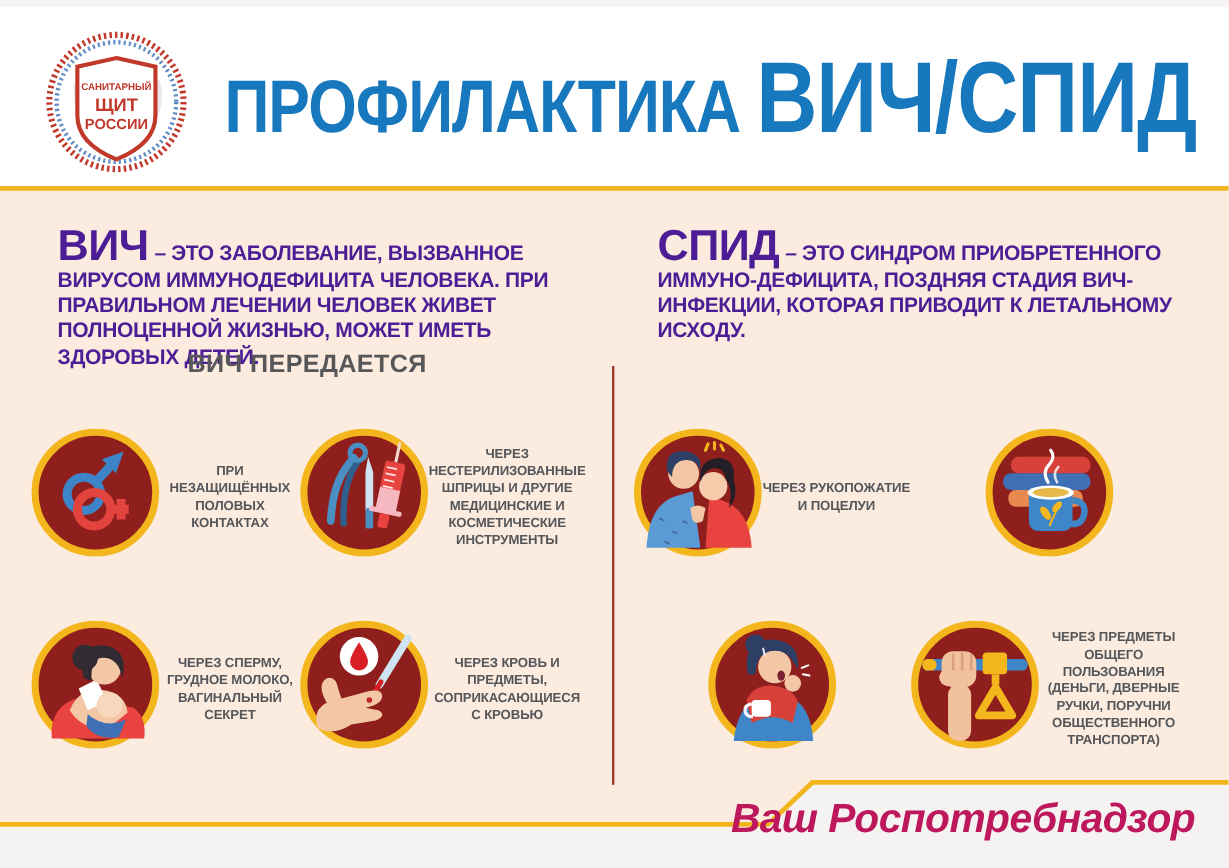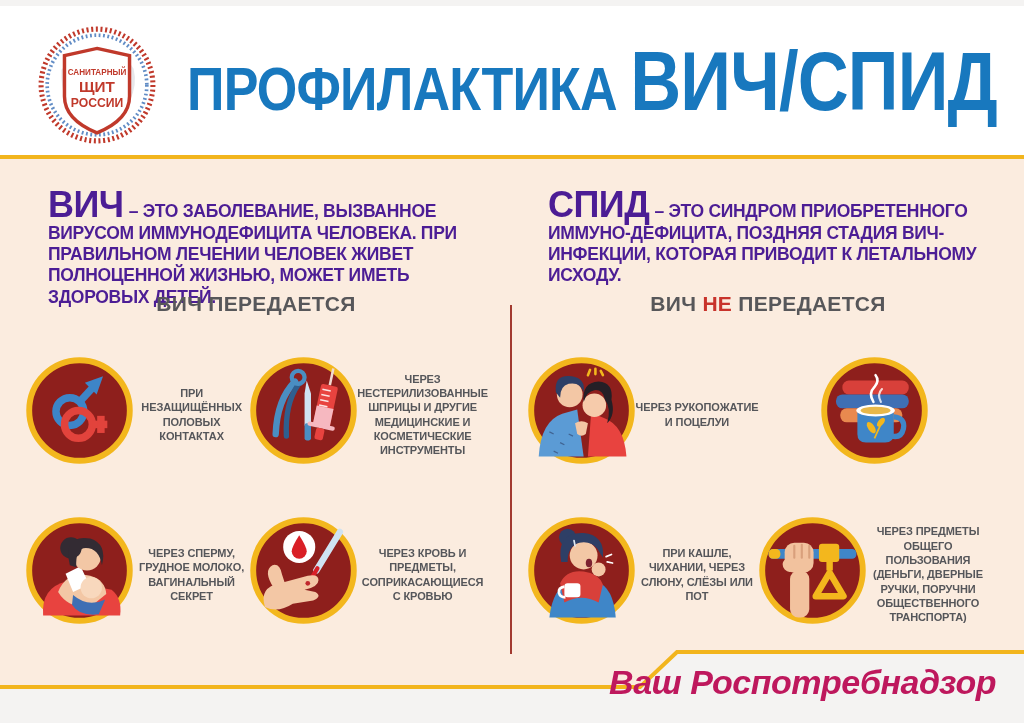--- a/index.html
+++ b/index.html
@@ -75,25 +75,20 @@
   <div class="content">
 
     <p class="def def-left">
       <span class="term">ВИЧ</span><span>– ЭТО ЗАБОЛЕВАНИЕ, ВЫЗВАННОЕ ВИРУСОМ ИММУНОДЕФИЦИТА ЧЕЛОВЕКА. ПРИ ПРАВИЛЬНОМ ЛЕЧЕНИИ ЧЕЛОВЕК ЖИВЕТ ПОЛНОЦЕННОЙ ЖИЗНЬЮ, МОЖЕТ ИМЕТЬ ЗДОРОВЫХ ДЕТЕЙ.</span>
     </p>
     <p class="def def-right">
       <span class="term">СПИД</span><span>– ЭТО СИНДРОМ ПРИОБРЕТЕННОГО ИММУНО-ДЕФИЦИТА, ПОЗДНЯЯ СТАДИЯ ВИЧ-ИНФЕКЦИИ, КОТОРАЯ ПРИВОДИТ К ЛЕТАЛЬНОМУ ИСХОДУ.</span>
     </p>
 
     <div class="section-head sh-left">ВИЧ ПЕРЕДАЕТСЯ</div>
-    <div class="section-head sh-right">
-      <span>ВИЧ</span>
-      <span class="negation">НЕ</span>
-      <span>ПЕРЕДАЕТСЯ</span>
-    </div>
 
     <div class="divider"></div>
 
     <div class="grid grid-left">
 
       <div class="cell">
         <svg class="circle-icon" viewBox="0 0 100 100">
           <circle cx="50" cy="50" r="47" fill="#8e1f1c" stroke="#f3b71d" stroke-width="5.5"></circle>
           <g stroke="#3d85c8" stroke-width="7" fill="none">
             <circle cx="41" cy="51" r="13"></circle>
@@ -224,21 +219,20 @@
           <path d="M30 62 Q36 49 52 51 Q66 53 70 63 L66 80 Q50 71 34 80Z" fill="#d8403a"></path>
           <circle cx="66" cy="49" r="6.5" fill="#f3c7a5"></circle>
           <rect x="34" y="62" width="15" height="13" rx="3" fill="#ffffff"></rect>
           <path d="M34 65 q-6 1 -5 6 q1 4 6 4" stroke="#ffffff" stroke-width="2.6" fill="none"></path>
           <g stroke="#ffffff" stroke-width="1.6" stroke-linecap="round">
             <line x1="73" y1="37" x2="78" y2="35"></line>
               <line x1="74" y1="42" x2="79" y2="43"></line>
           </g>
           <line x1="43" y1="22" x2="44" y2="27" stroke="#dfe7f2" stroke-width="1.6" stroke-linecap="round"></line>
         </svg>
-        <div class="caption">ПРИ КАШЛЕ, ЧИХАНИИ, ЧЕРЕЗ СЛЮНУ, СЛЁЗЫ ИЛИ ПОТ</div>
       </div>
 
       <div class="cell">
         <svg class="circle-icon" viewBox="0 0 100 100">
           <circle cx="50" cy="50" r="47" fill="#8e1f1c" stroke="#f3b71d" stroke-width="5.5"></circle>
           <rect x="9" y="30" width="82" height="9" rx="4" fill="#3f86c8"></rect>
           <rect x="9" y="30" width="11" height="9" rx="4" fill="#f3b71d"></rect>
           <rect x="56" y="25" width="19" height="17" rx="3" fill="#f3b71d"></rect>
           <rect x="63" y="42" width="6" height="8" fill="#f3b71d"></rect>
           <path d="M66 52 L79 74 L53 74 Z" fill="none" stroke="#f3b71d" stroke-width="6" stroke-linejoin="round"></path>

